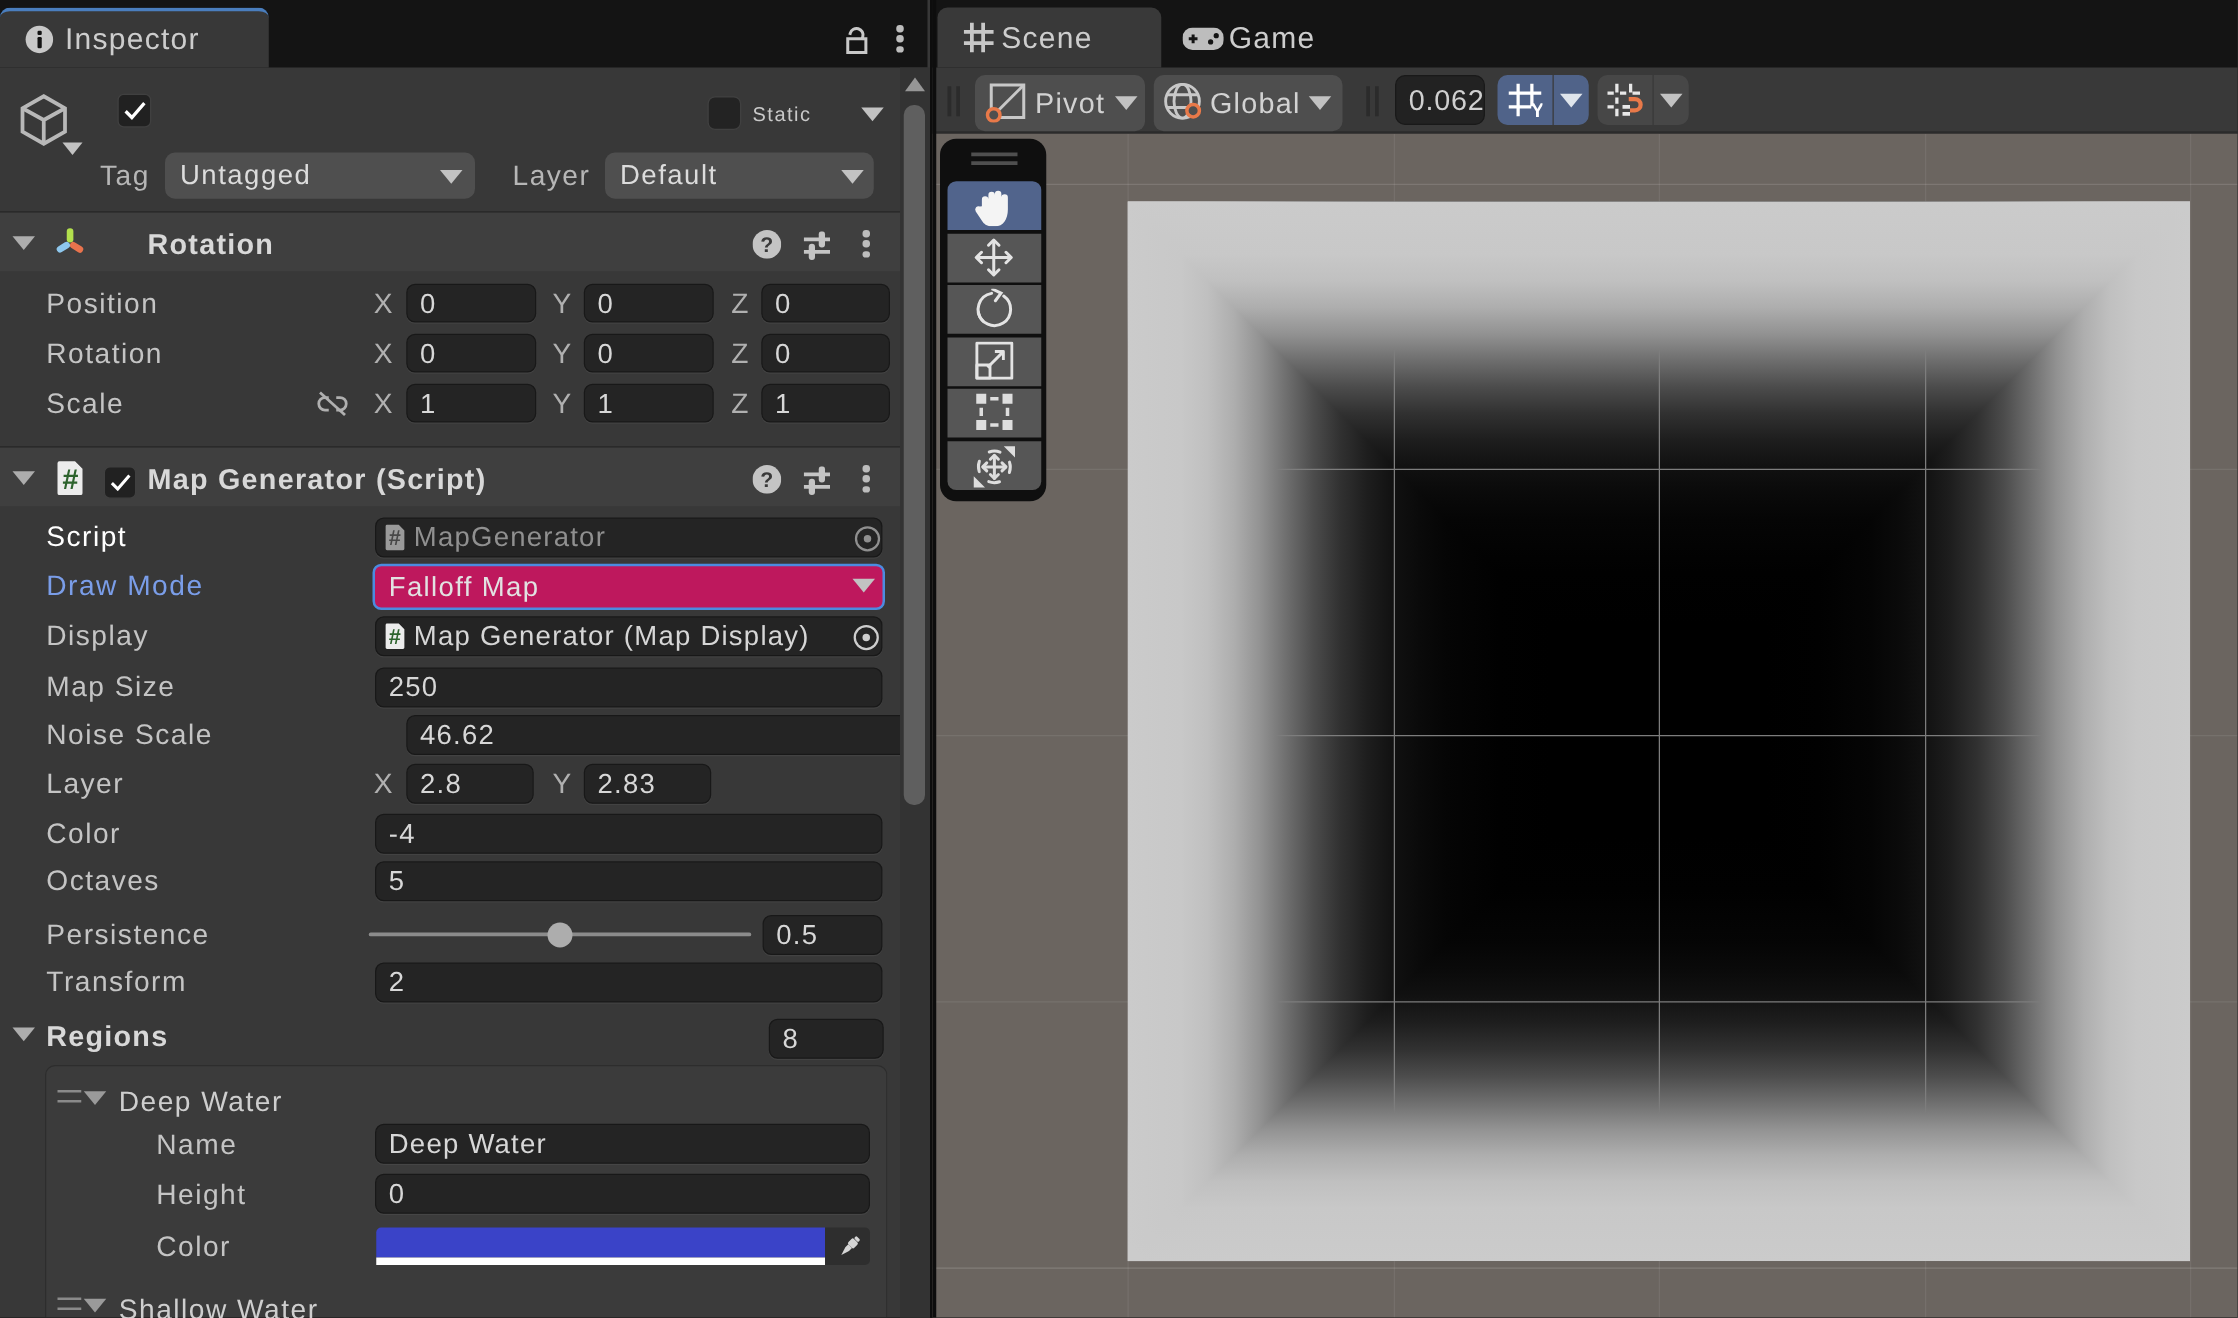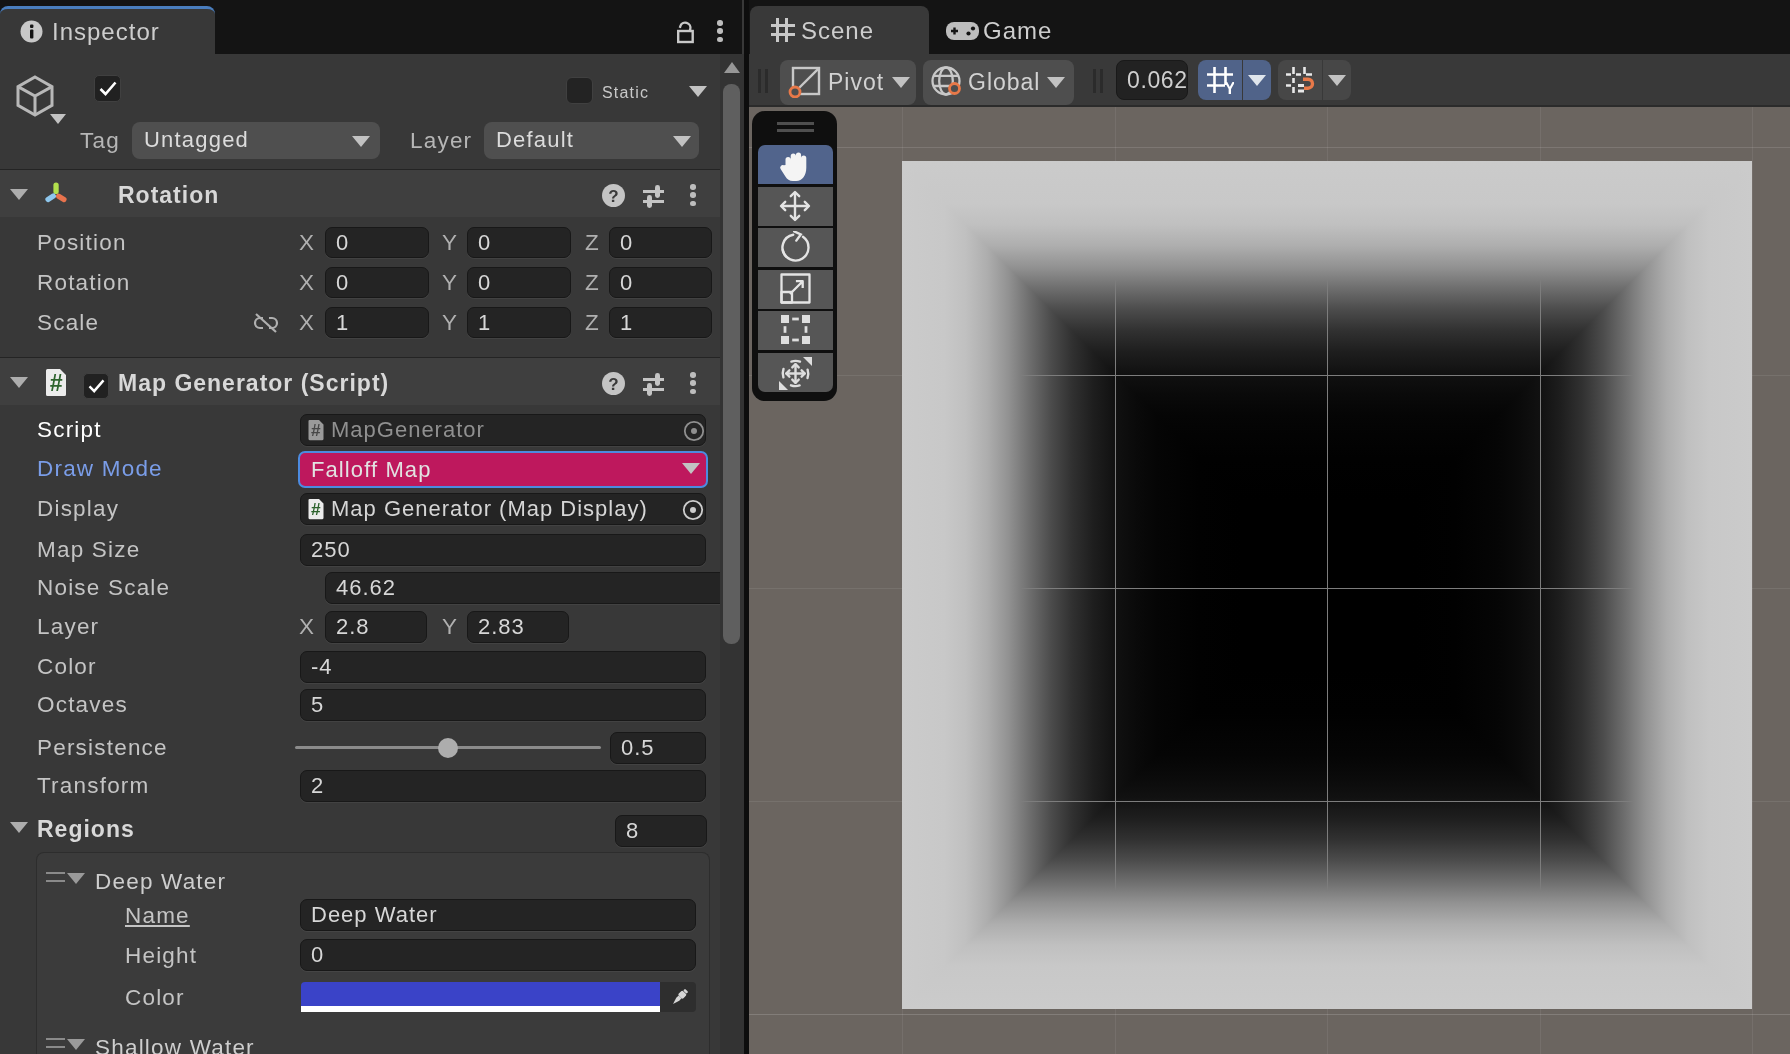--- a/index.html
+++ b/index.html
@@ -208,21 +208,21 @@
 
   <div class="tri" style="left:10px;top:822px;border-top-color:#adadad;"></div>
   <div class="abs" style="left:37px;top:816px;font-size:23px;font-weight:bold;letter-spacing:1px;color:#d8d8d8;">Regions</div>
   <div class="field" style="left:615px;top:815px;width:92px;height:32px;">8</div>
 
   <div class="abs" style="left:36px;top:852px;width:674px;height:202px;border:1px solid #2d2d2d;border-bottom:none;border-radius:8px 8px 0 0;background:rgba(255,255,255,0.02);"></div>
   <div class="abs" style="left:46px;top:872px;width:19px;height:10px;border-top:2.5px solid #8a8a8a;border-bottom:2.5px solid #8a8a8a;"></div>
   <div class="tri" style="left:67px;top:873px;border-top-color:#9a9a9a;"></div>
   <div class="lbl" style="left:95px;top:866px;color:#cecece;">Deep Water</div>
 
-  <div class="lbl" style="left:125px;top:900px;text-decoration:underline;">Name</div>
+  <div class="lbl" style="left:125px;top:900px;">Name</div>
   <div class="field" style="left:300px;top:899px;width:396px;height:32px;">Deep Water</div>
   <div class="lbl" style="left:125px;top:940px;">Height</div>
   <div class="field" style="left:300px;top:939px;width:396px;height:32px;">0</div>
   <div class="lbl" style="left:125px;top:982px;">Color</div>
   <div class="abs" style="left:301px;top:982px;width:359px;height:24px;background:#3a43c8;border-radius:4px 0 0 0;"></div>
   <div class="abs" style="left:301px;top:1006px;width:359px;height:6px;background:#ffffff;"></div>
   <div class="abs" style="left:660px;top:982px;width:36px;height:30px;background:#2e2e2e;border-radius:0 4px 4px 0;"></div>
   <svg class="abs" style="left:668px;top:986px" width="23" height="23" viewBox="0 0 23 23">
     <g transform="rotate(45 11.5 11.5)" fill="#d6d6d6">
       <rect x="9.2" y="1.4" width="4.6" height="2.6" rx="1"></rect>

